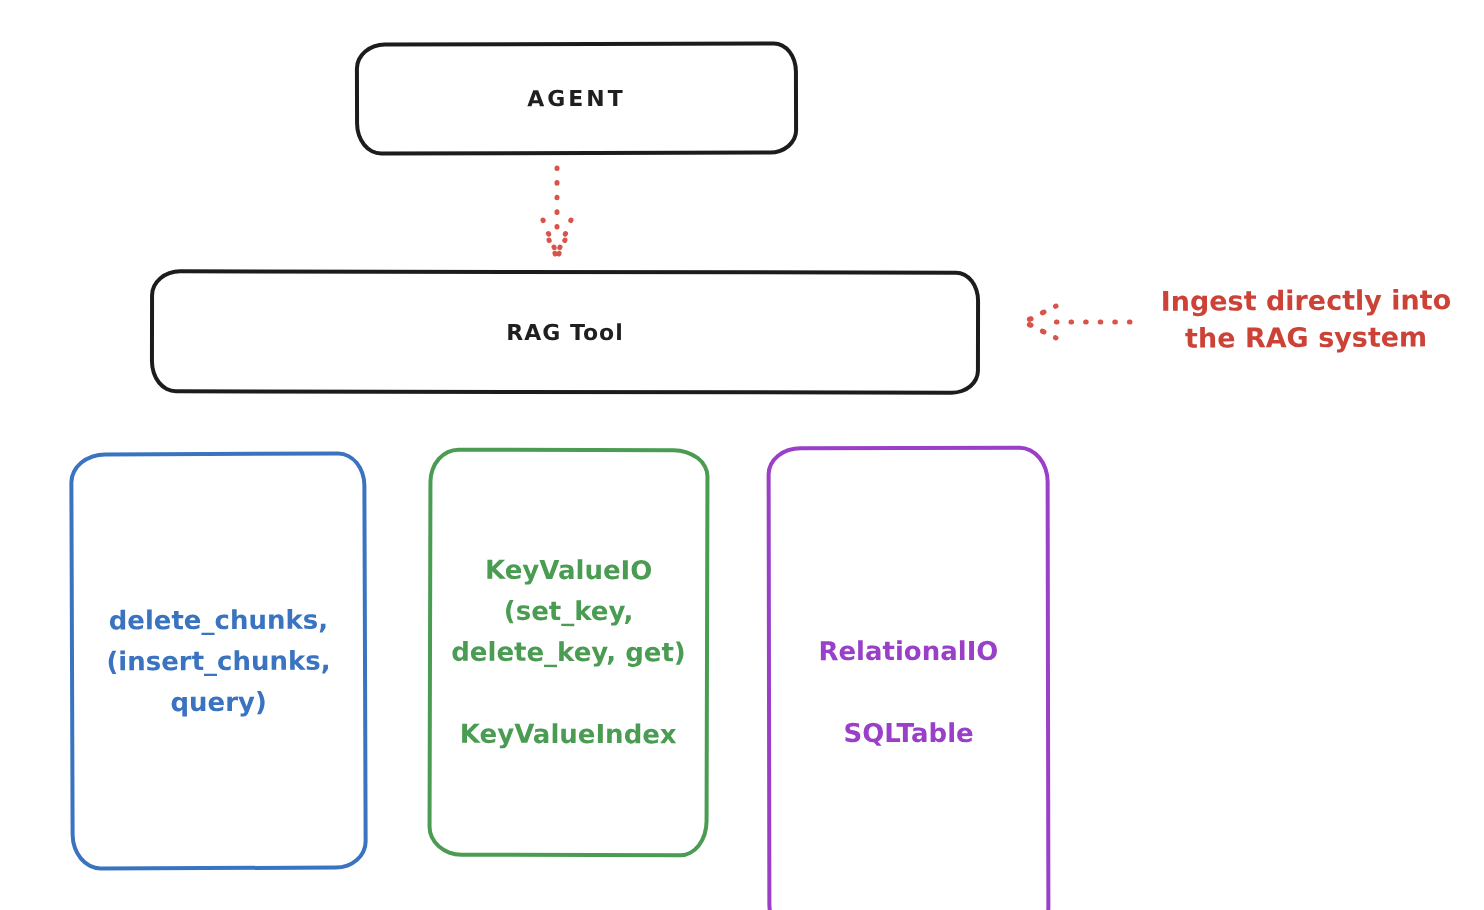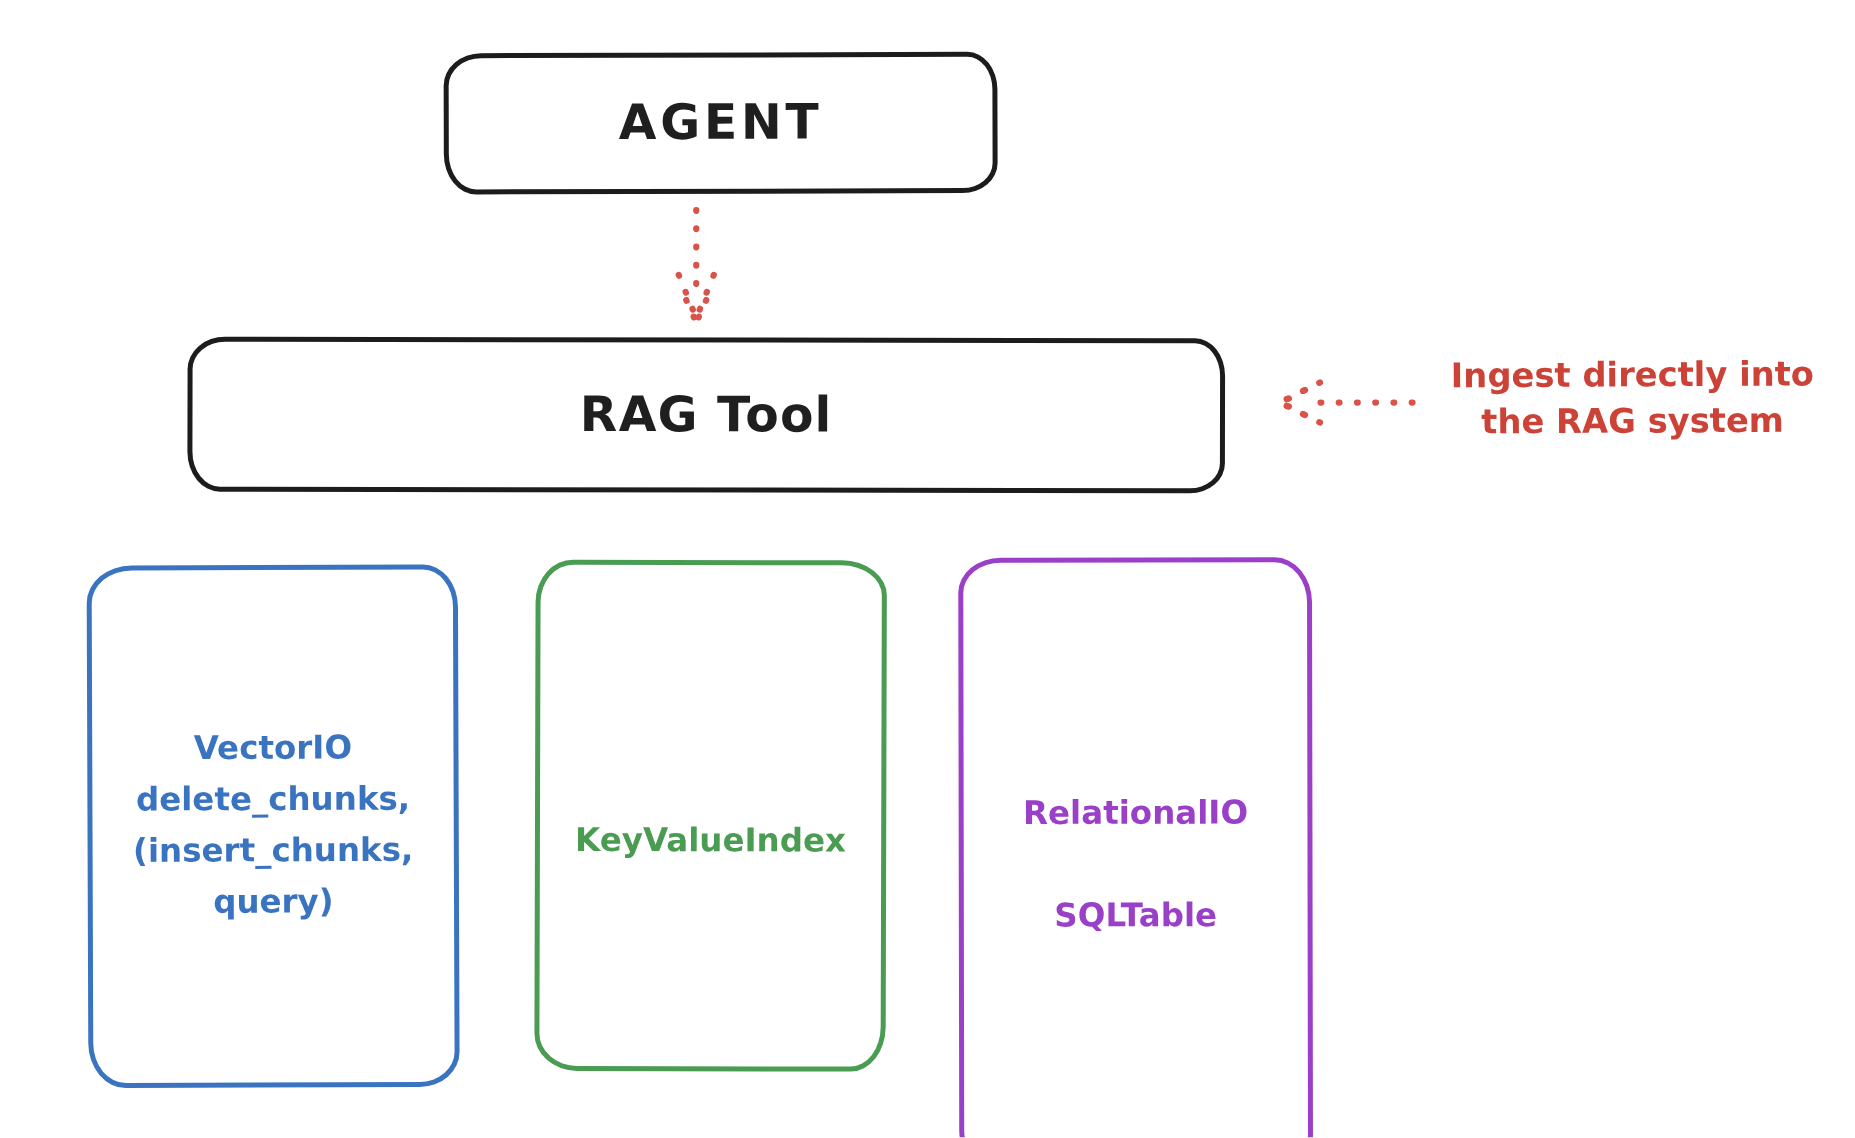--- a/index.html
+++ b/index.html
@@ -24,21 +24,21 @@
     background: #ffffff;
     box-sizing: border-box;
   }
   .node-dark {
     border: 4px solid #1c1c1c;
     border-radius: 30px 24px 28px 26px / 26px 30px 24px 32px;
   }
   .agent-box   { left: 355px; top: 42px;  width: 443px; height: 113px; transform: rotate(-0.15deg); }
   .rag-box     { left: 150px; top: 270px; width: 830px; height: 124px; transform: rotate(0.1deg); }
   .node-label {
-    font-size: 39px;
+    font-size: 22px;
     font-weight: 700;
     color: #1f1f1f;
     letter-spacing: 3px;
   }
   .rag-box .node-label { letter-spacing: 1px; }
 
   
   .io-box {
     position: absolute;
     display: flex;
@@ -132,28 +132,32 @@
     </g>
   </svg>
 
   <div class="ingest-note">
     <div>Ingest directly into</div>
     <div>the RAG system</div>
   </div>
 
   <div class="io-box io-blue">
     <div class="io-lines">
-      <div>VectorIO</div>
       <div>delete_chunks,</div>
       <div>(insert_chunks,</div>
       <div>query)</div>
     </div>
   </div>
 
   <div class="io-box io-green">
+    <div class="io-lines">
+      <div>KeyValueIO</div>
+      <div>(set_key,</div>
+      <div>delete_key, get)</div>
+    </div>
     <div class="io-footer">KeyValueIndex</div>
   </div>
 
   <div class="io-box io-purple">
     <div class="io-lines">
       <div>RelationalIO</div>
     </div>
     <div class="io-footer">SQLTable</div>
   </div>
 

